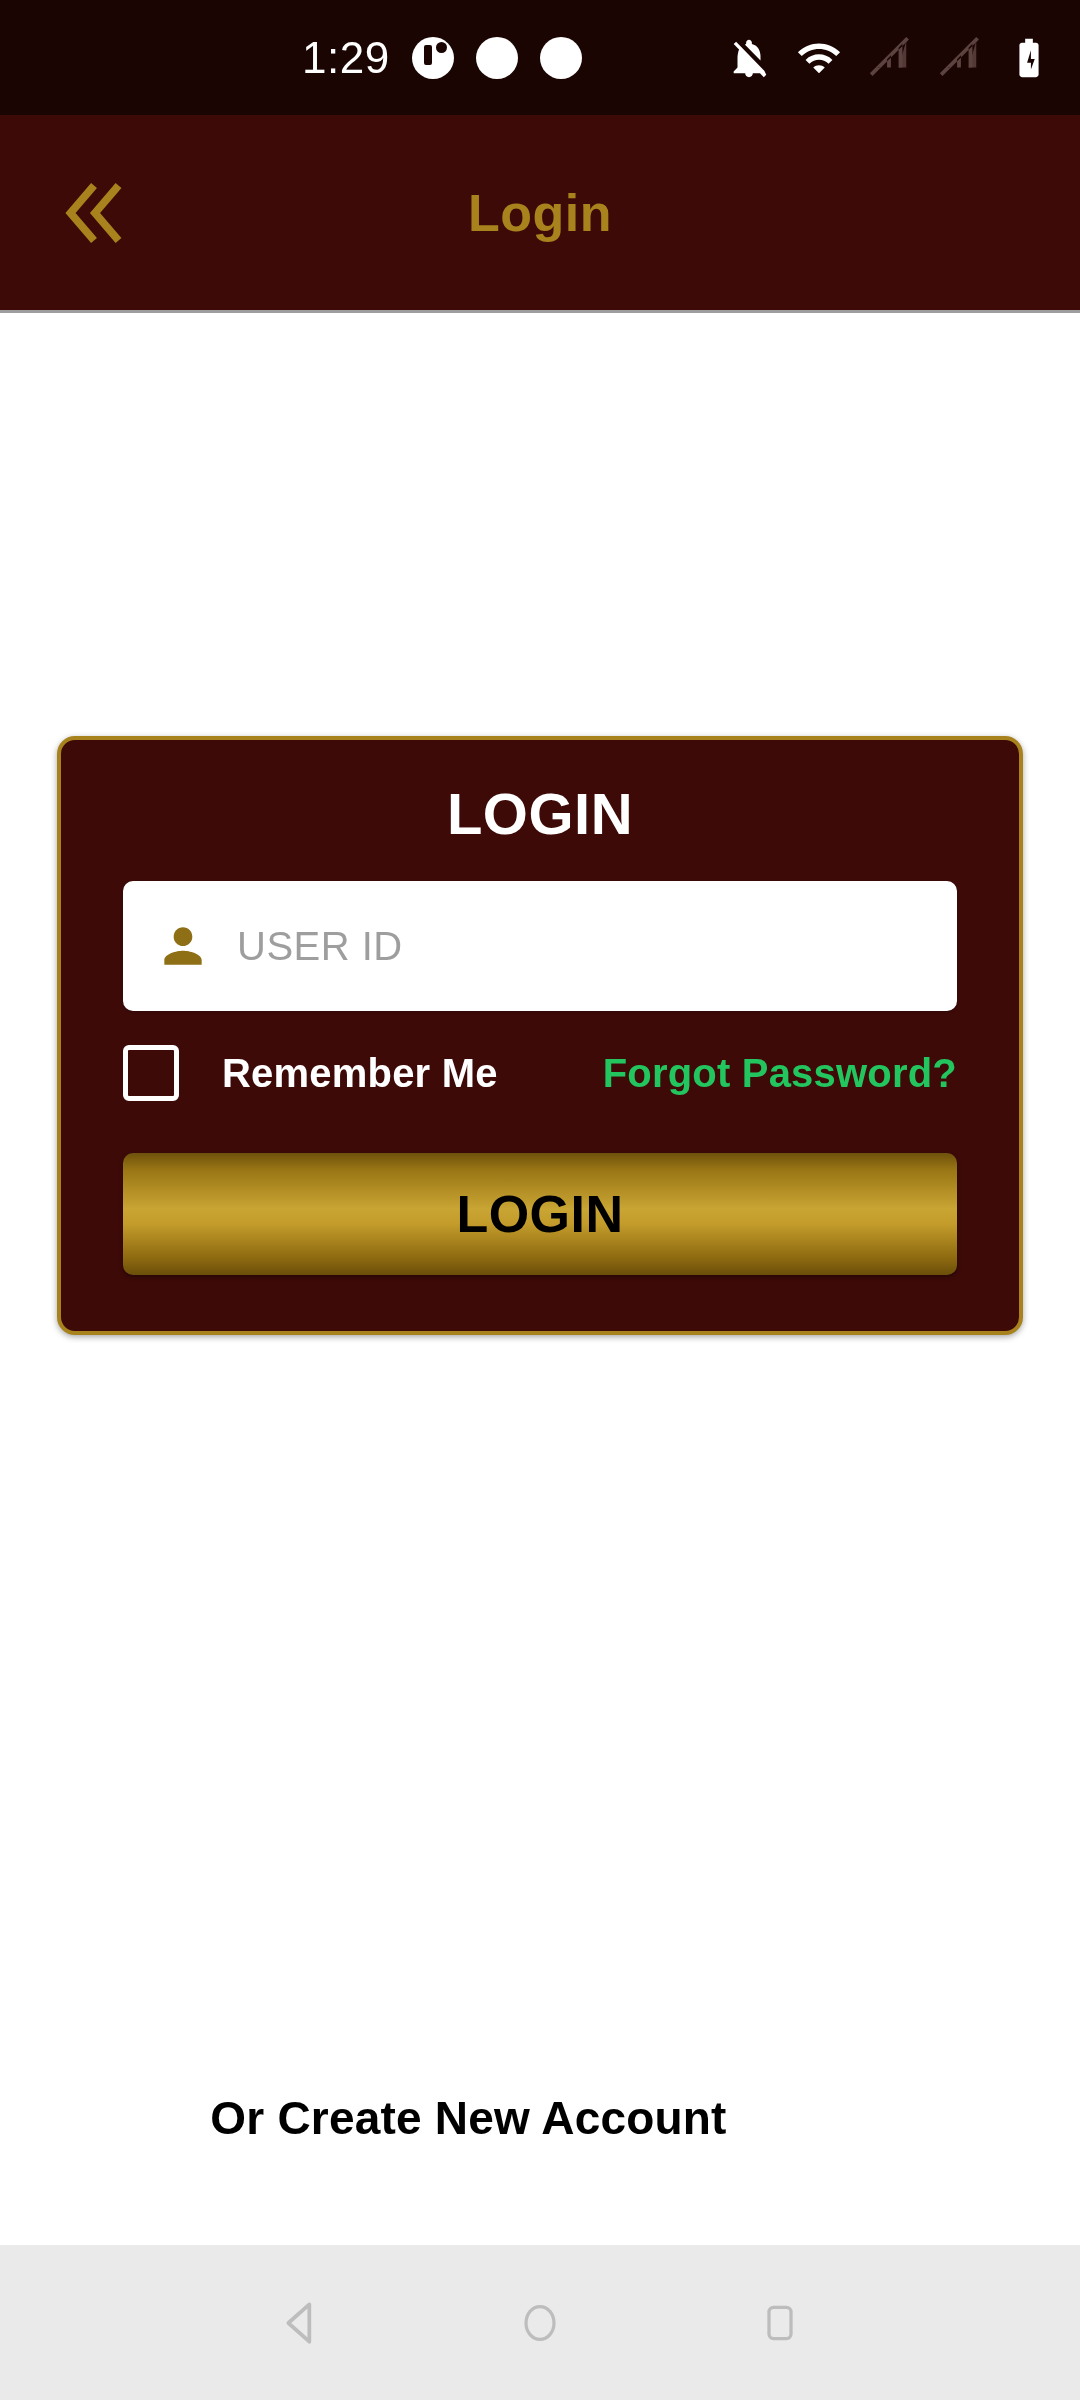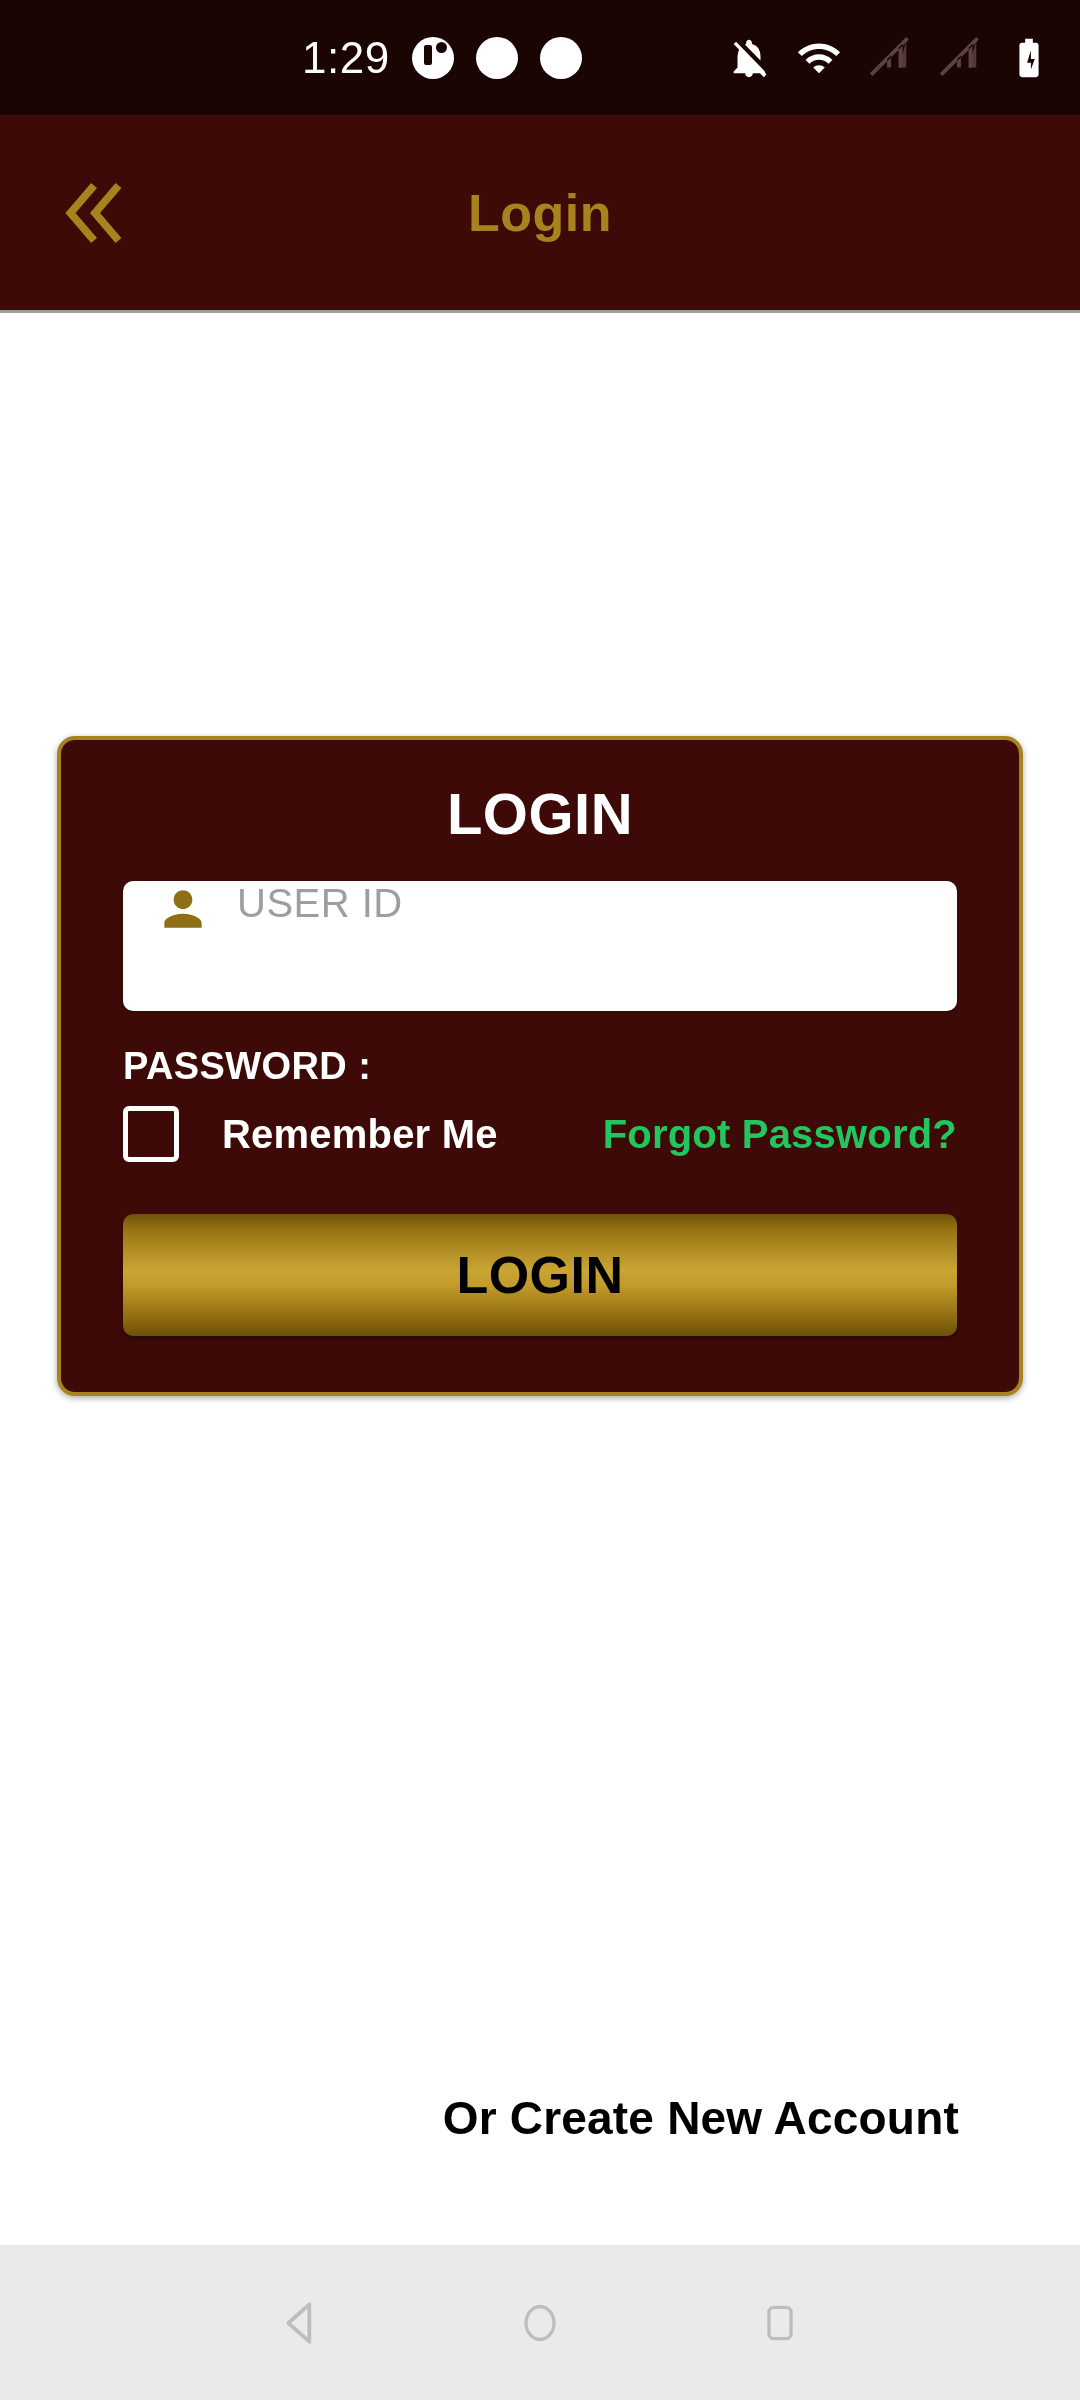--- a/index.html
+++ b/index.html
@@ -91,21 +91,21 @@
   .field-label{
     color:#ffffff;
     font-size:38px; font-weight:700;
     letter-spacing:0.4px;
     margin-bottom:18px;
   }
   .input-wrap{
     background:#ffffff;
     border-radius:10px;
     height:130px;
-    display:flex; align-items:flex-start;
+    display:flex; align-items:center;
     padding:0 32px;
     gap:26px;
     margin-bottom:34px;
     box-shadow:0 1px 3px rgba(0,0,0,0.25);
   }
   .input-icon{ flex:0 0 auto; display:flex; align-items:center; }
   .input-placeholder{
     color:#9e9e9e;
     font-size:40px; font-weight:400;
     letter-spacing:0.5px;
@@ -150,25 +150,24 @@
     font-family:"Liberation Sans", sans-serif;
     font-size:52px; font-weight:700;
     letter-spacing:0.5px;
     display:flex; align-items:center; justify-content:center;
     box-shadow:0 2px 4px rgba(0,0,0,0.4);
   }
 
   
   .create-account{
     position:absolute; top:1775px; left:0; width:937px;
-    text-align:right;
+    text-align:center;
     color:#000000;
     font-size:46px; font-weight:700;
     letter-spacing:0.2px;
-    margin-left:22px;
   }
 
   
   .nav-bar{
     position:absolute; bottom:0; left:0; width:1080px; height:155px;
     background:#EAEAEA;
     display:flex; align-items:center; justify-content:space-around;
     padding:0 180px;
   }
   .nav-btn{
@@ -229,21 +228,20 @@
 
     <div class="input-wrap">
       <span class="input-icon">
         <svg width="56" height="56" viewBox="0 0 24 24">
           <path fill="#8F6F16" d="M12 12c2.21 0 4-1.79 4-4s-1.79-4-4-4-4 1.79-4 4 1.79 4 4 4zm0 2c-2.67 0-8 1.34-8 4v2h16v-2c0-2.66-5.33-4-8-4z"></path>
         </svg>
       </span>
       <span class="input-placeholder">USER ID</span>
     </div>
 
-    <div class="field-label">PASSWORD :</div>
 
     <div class="options-row">
       <div class="remember-group">
         <span class="checkbox"></span>
         <span class="remember-label">Remember Me</span>
       </div>
       <span class="forgot-link">Forgot Password?</span>
     </div>
 
     <div class="login-button">LOGIN</div>

